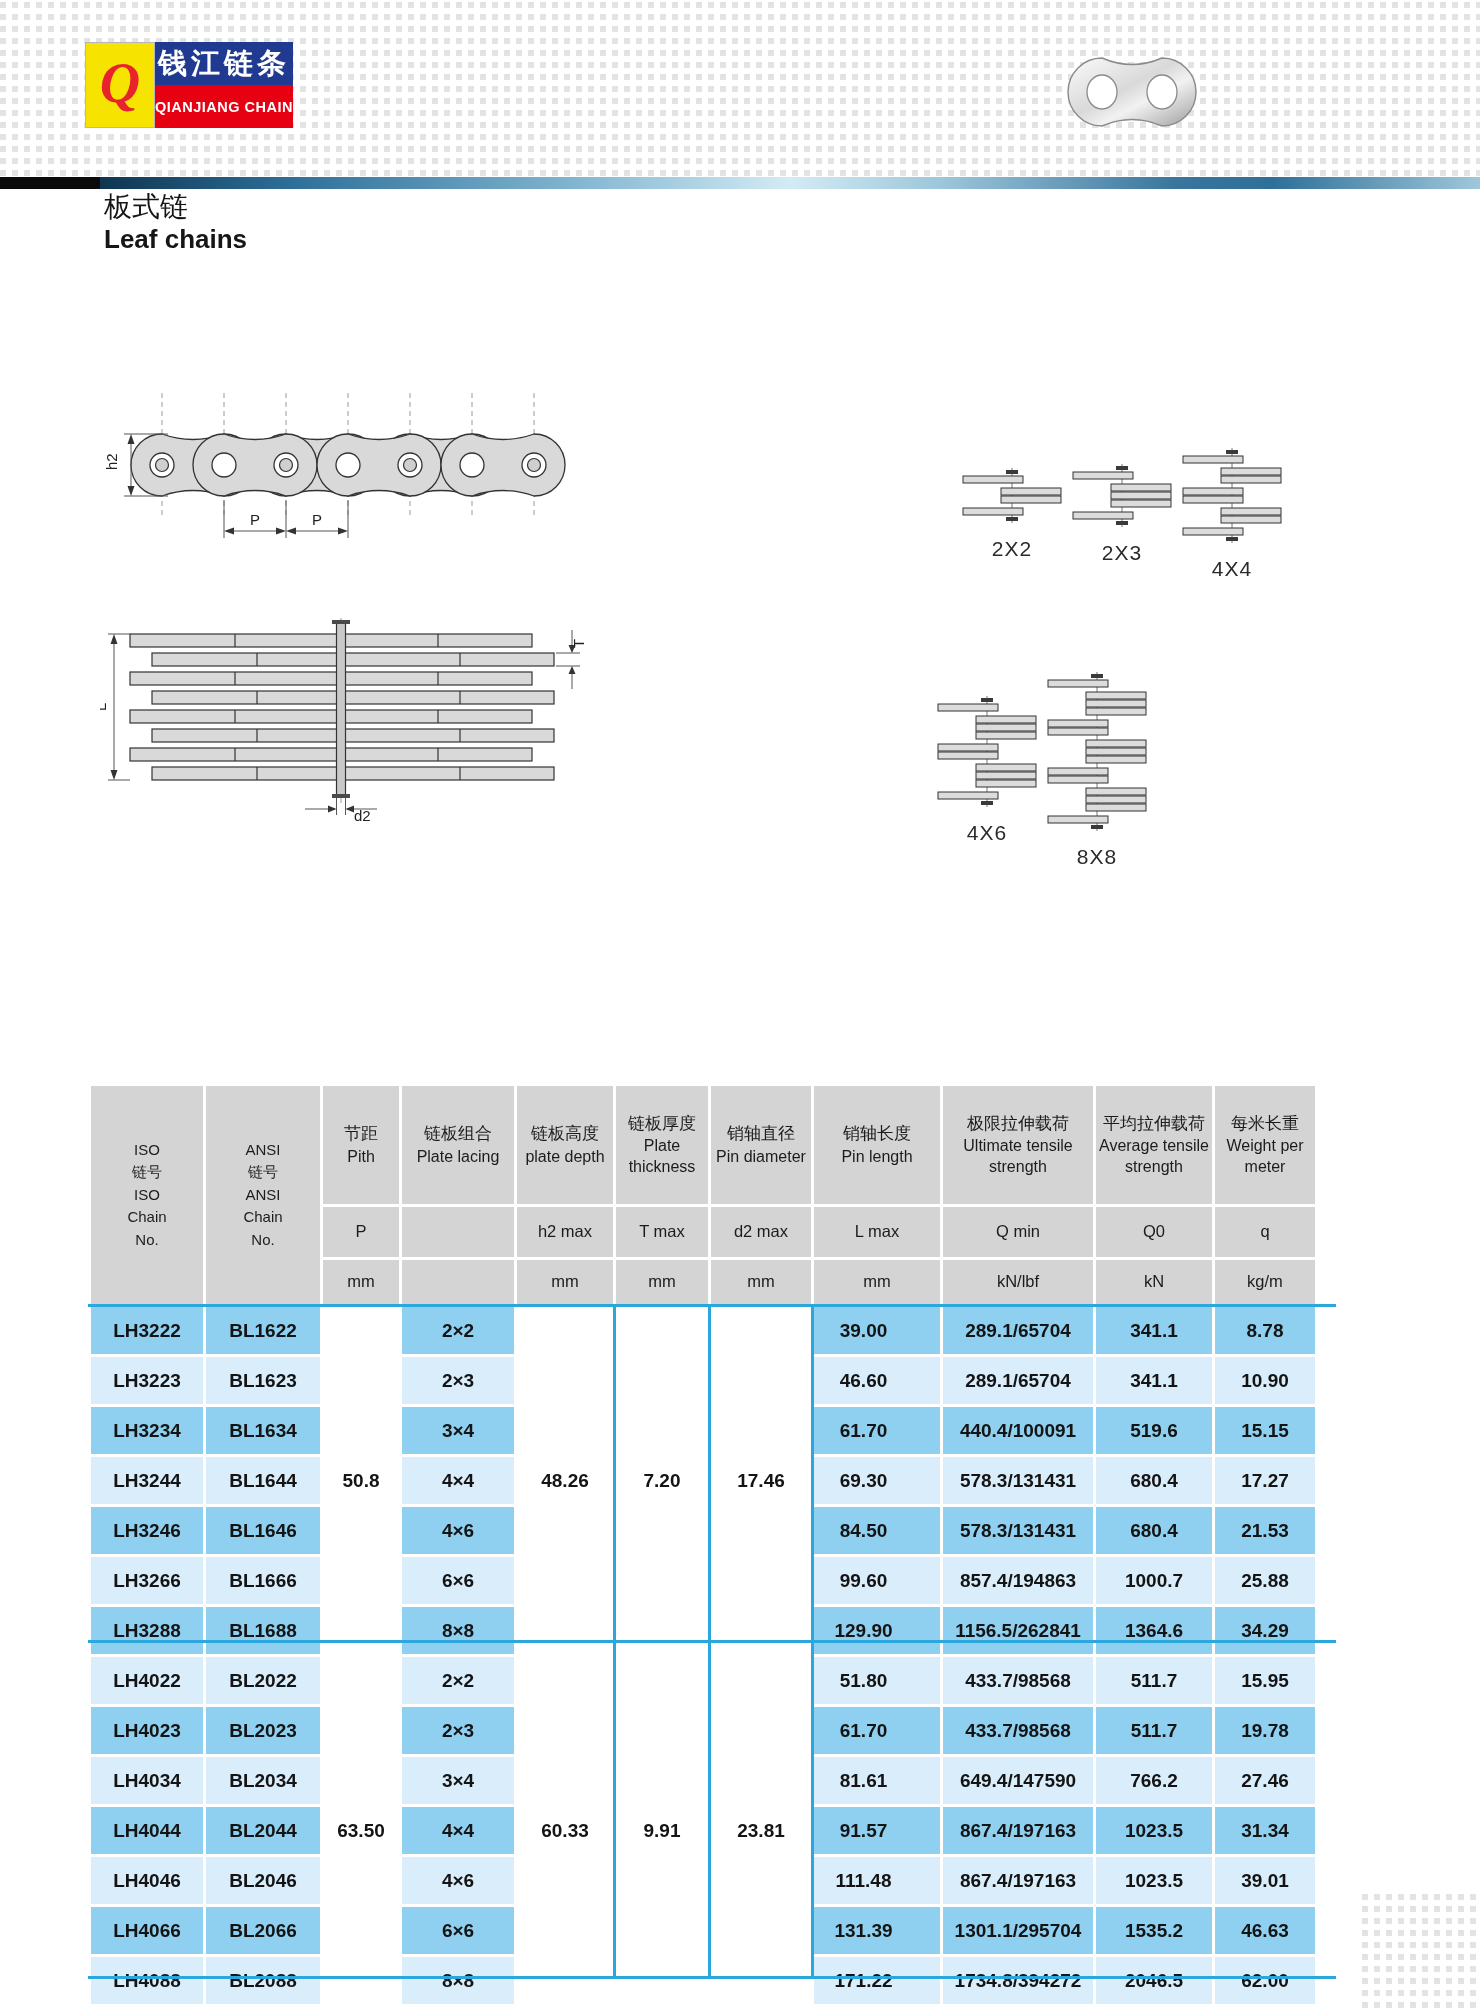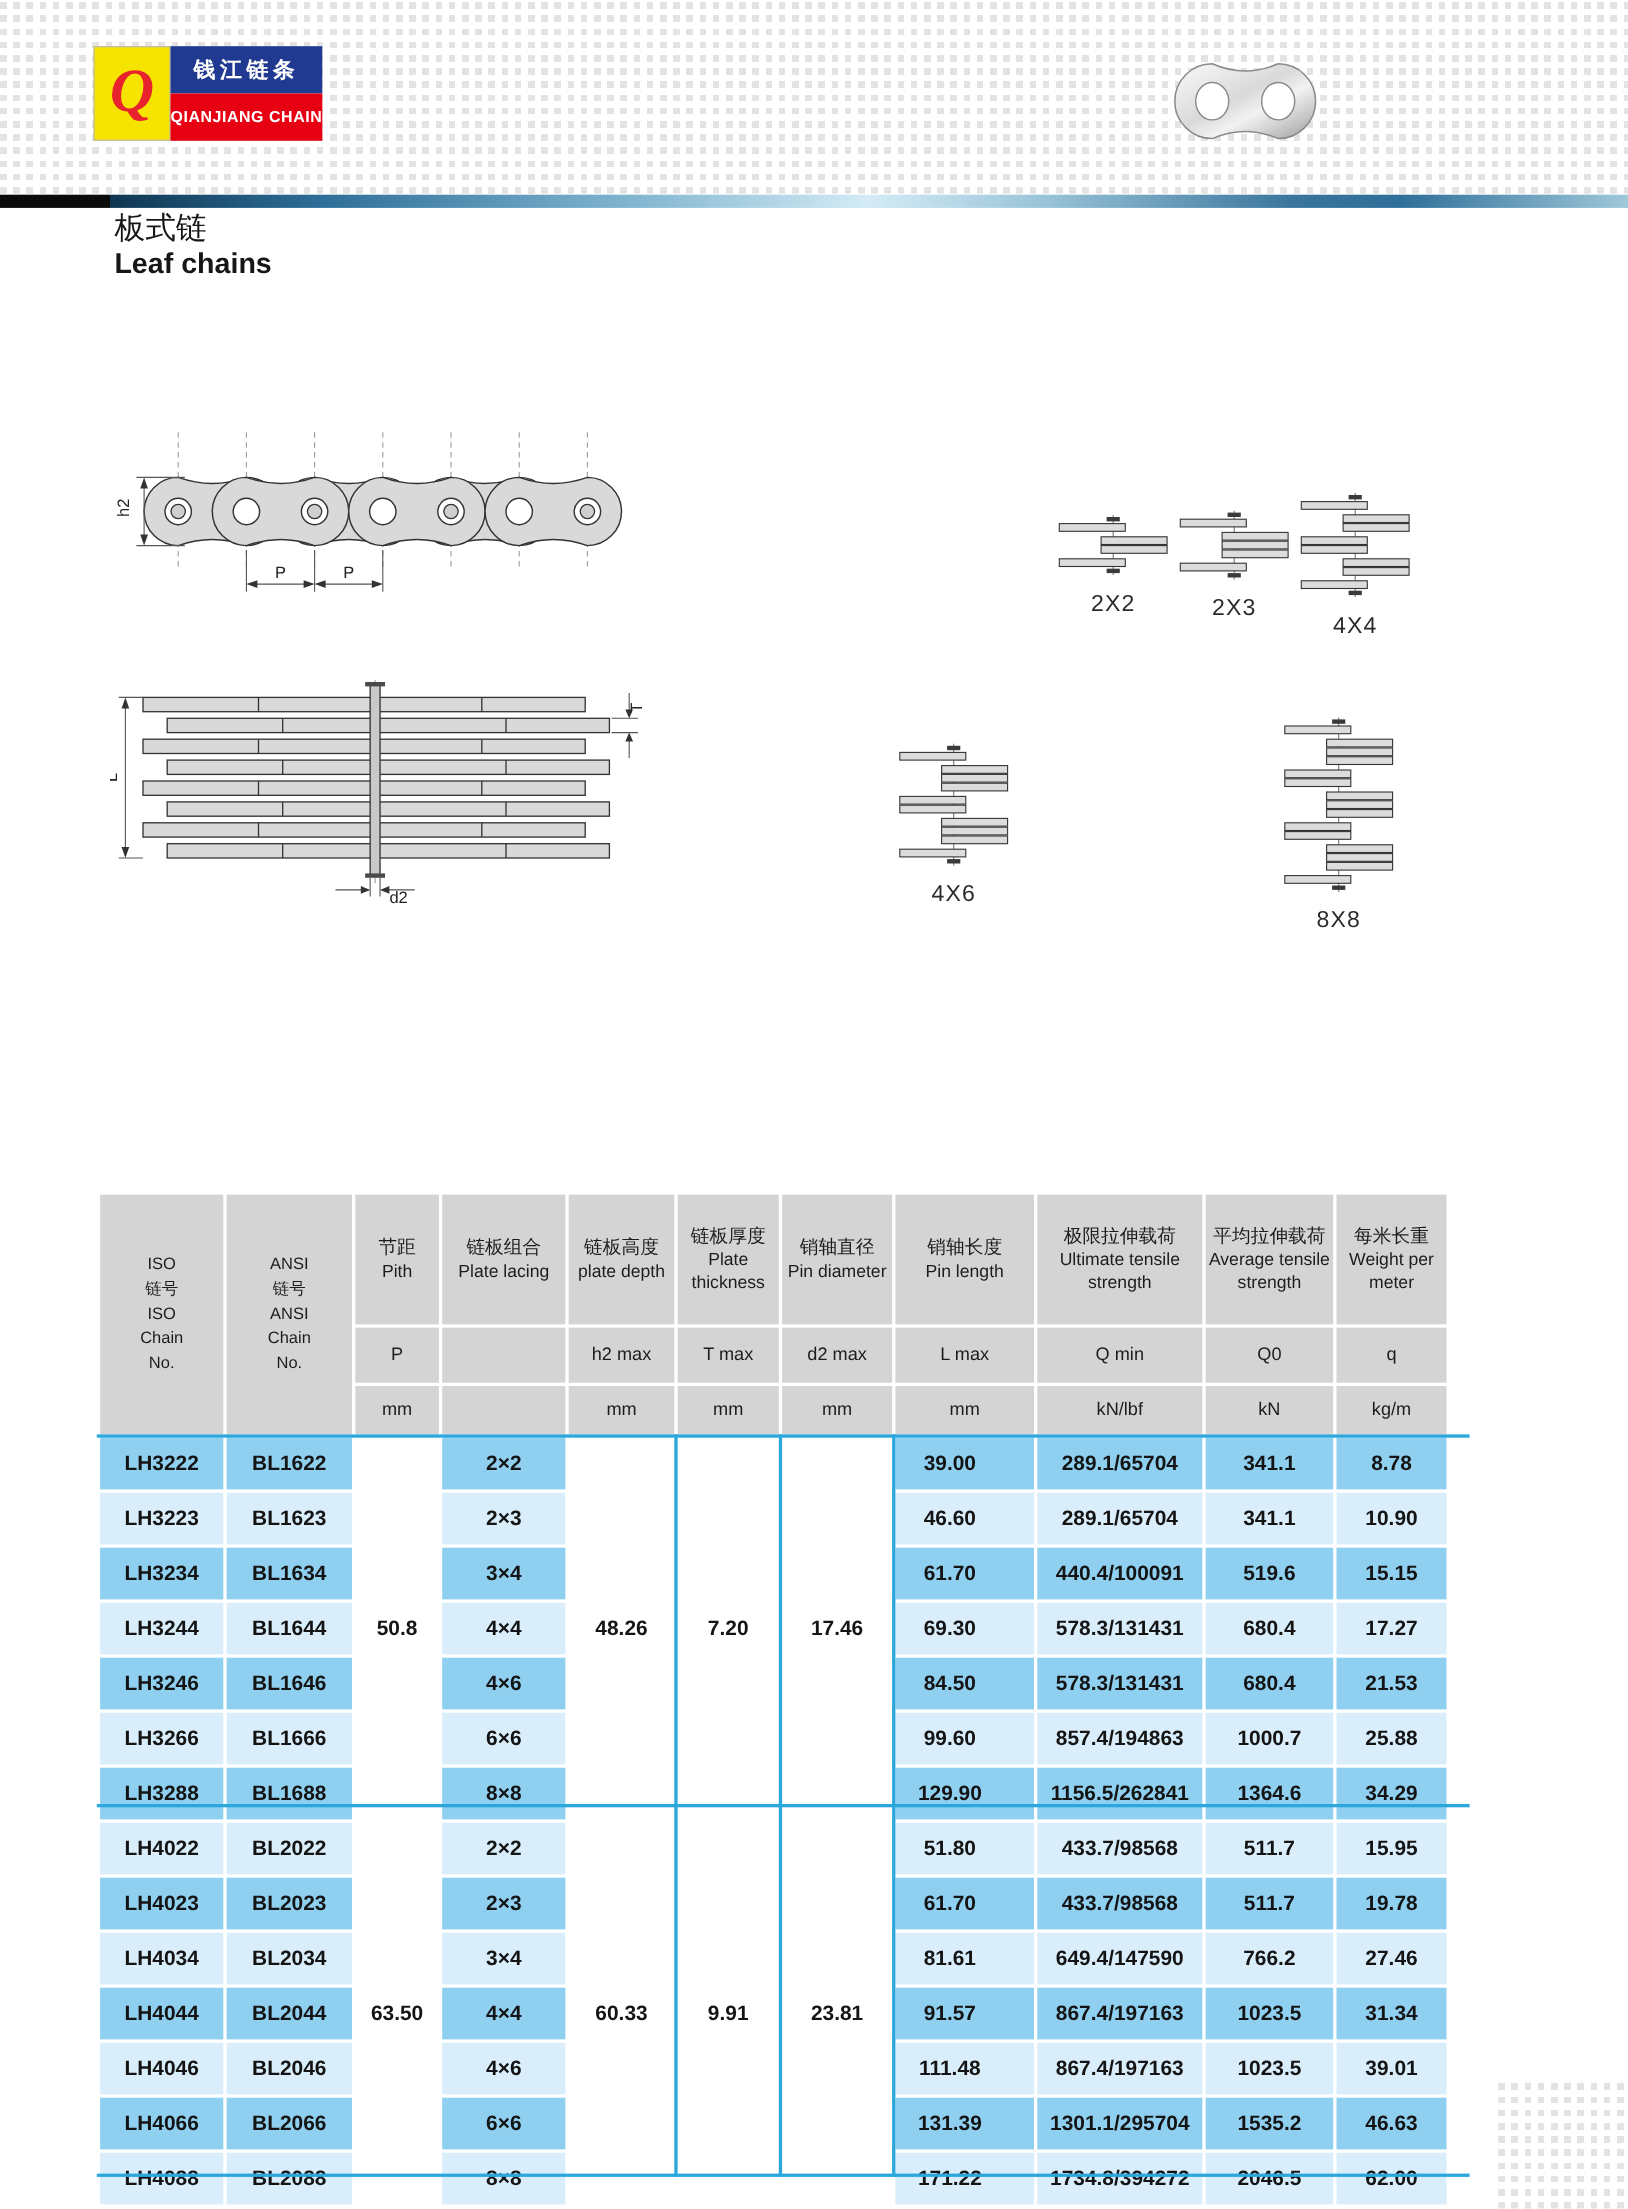--- a/index.html
+++ b/index.html
@@ -22,21 +22,21 @@
     background:linear-gradient(90deg,#0e3550 0%,#2e6f99 14%,#7fb4cf 34%,#d3ebf5 50%,#9cc6da 61%,#39759c 78%,#2e6f99 85%,#9fc8da 100%);}
 
   
   #logo{position:absolute;left:85px;top:42px;width:208px;height:86px;display:flex;}
   #logo-mark{width:70px;height:86px;background:#f6e400;border:1px solid #b7b7b7;box-sizing:border-box;
     display:flex;align-items:center;justify-content:center;}
   #logo-mark span{font-family:"Liberation Serif","DejaVu Serif",serif;font-style:italic;font-weight:700;
     font-size:56px;color:#e8232d;line-height:1;transform:translateY(-2px);}
   #logo-right{width:138px;height:86px;display:flex;flex-direction:column;}
   #logo-cn{flex:1;background:#1f3a90;color:#fff;display:flex;align-items:center;justify-content:center;
-    font-size:20px;font-weight:700;letter-spacing:4px;}
+    font-size:29px;font-weight:700;letter-spacing:4px;}
   #logo-en{flex:1;background:#e60012;color:#fff;display:flex;align-items:center;justify-content:center;
     font-size:14.5px;font-weight:700;letter-spacing:.5px;}
 
   #header-plate{position:absolute;left:1055px;top:46px;width:152px;height:92px;}
 
   
   #title-cn{position:absolute;left:104px;top:188px;font-size:28px;font-weight:500;color:#161616;}
   #title-en{position:absolute;left:104px;top:224px;font-size:26px;font-weight:700;color:#161616;}
 
   
@@ -264,21 +264,21 @@
             <rect x="6" y="40" width="60" height="7" fill="#dcdcdc" stroke="#333" stroke-width="1"></rect>
             <rect x="6" y="48" width="60" height="7" fill="#dcdcdc" stroke="#333" stroke-width="1"></rect>
             <rect x="44" y="60" width="60" height="7" fill="#dcdcdc" stroke="#333" stroke-width="1"></rect>
             <rect x="44" y="68" width="60" height="7" fill="#dcdcdc" stroke="#333" stroke-width="1"></rect>
             <rect x="6" y="80" width="60" height="7" fill="#dcdcdc" stroke="#333" stroke-width="1"></rect>
           </svg>
         </div>
         <div class="lace-label">4X4</div>
       </div>
     </div>
-  <div class="lace-row" id="lace-row-2" style="left:812px;top:648px;width:460px;height:205px;justify-content:space-between;">
+  <div class="lace-row" id="lace-row-2" style="left:812px;top:668px;width:460px;height:205px;justify-content:center;">
       <div class="lace-box">
         <div class="lace-fig">
           <svg width="110" height="111" viewBox="0 0 110 111">
             <line x1="55" x2="55" y1="0" y2="111" stroke="#777" stroke-width="1"></line>
             <rect x="49" y="2" width="12" height="4" fill="#3a3a3a"></rect>
             <rect x="49" y="105" width="12" height="4" fill="#3a3a3a"></rect>
             <rect x="6" y="8" width="60" height="7" fill="#dcdcdc" stroke="#333" stroke-width="1"></rect>
             <rect x="44" y="20" width="60" height="7" fill="#dcdcdc" stroke="#333" stroke-width="1"></rect>
             <rect x="44" y="28" width="60" height="7" fill="#dcdcdc" stroke="#333" stroke-width="1"></rect>
             <rect x="44" y="36" width="60" height="7" fill="#dcdcdc" stroke="#333" stroke-width="1"></rect>

